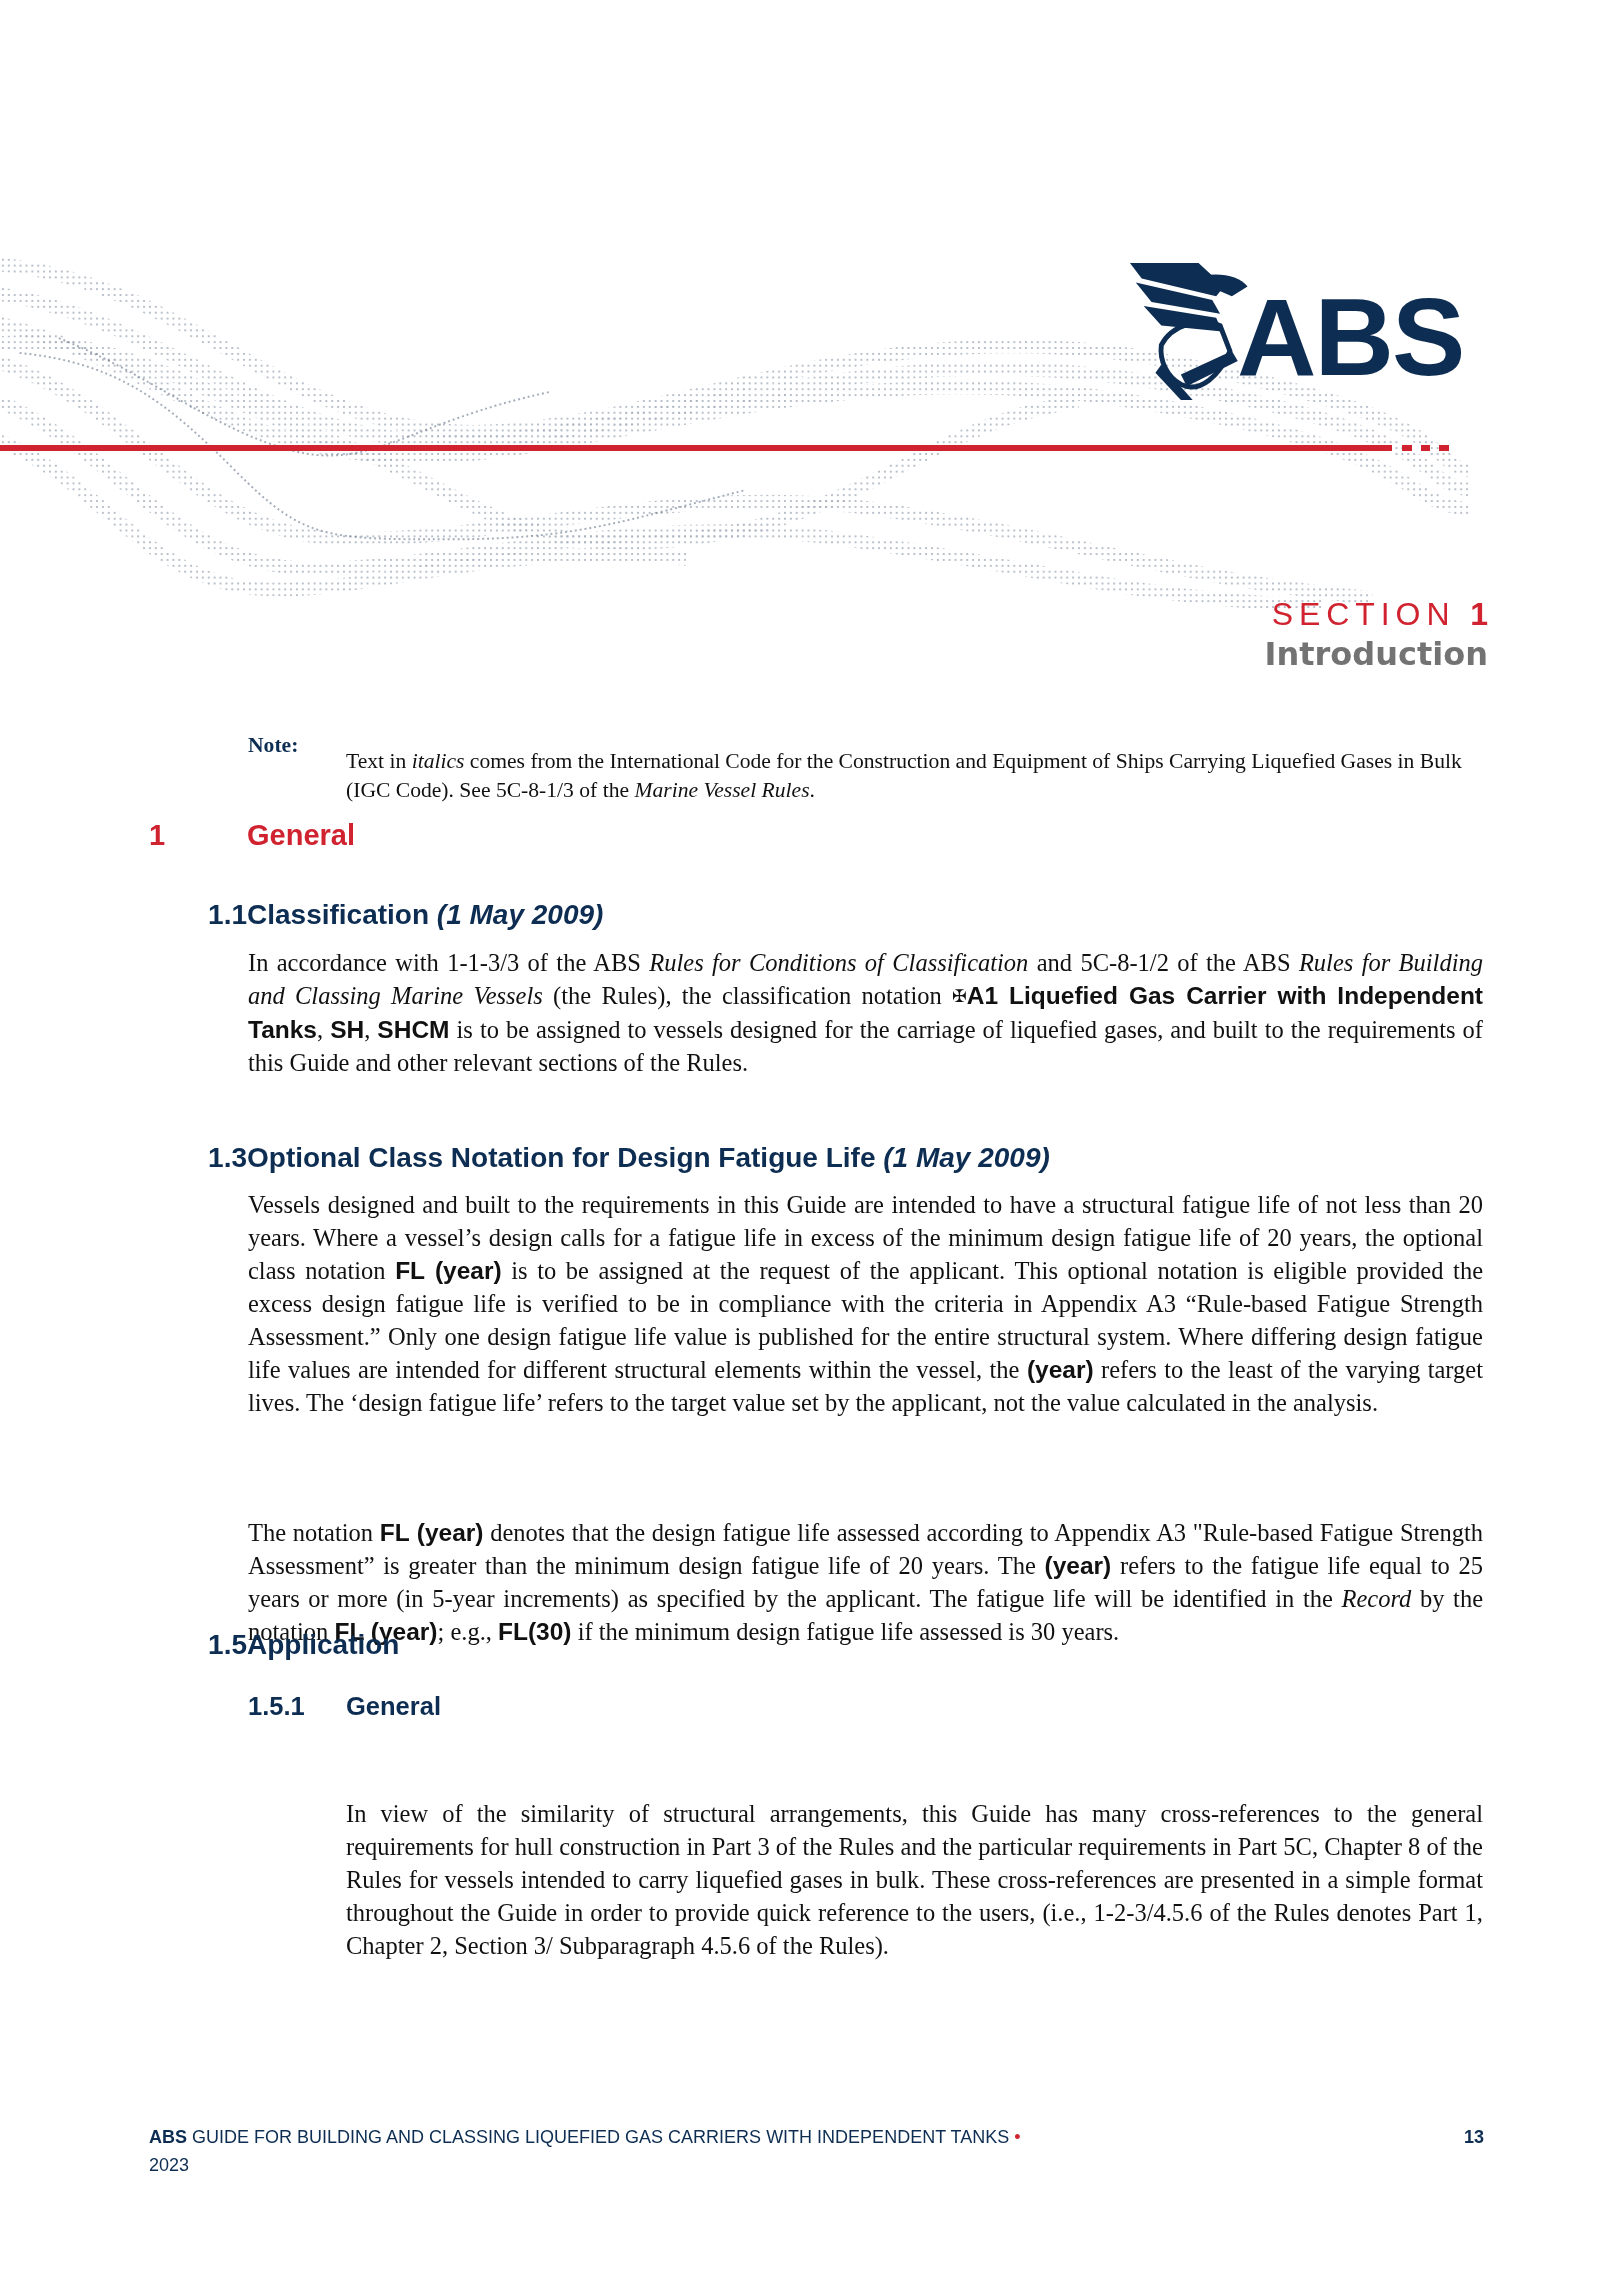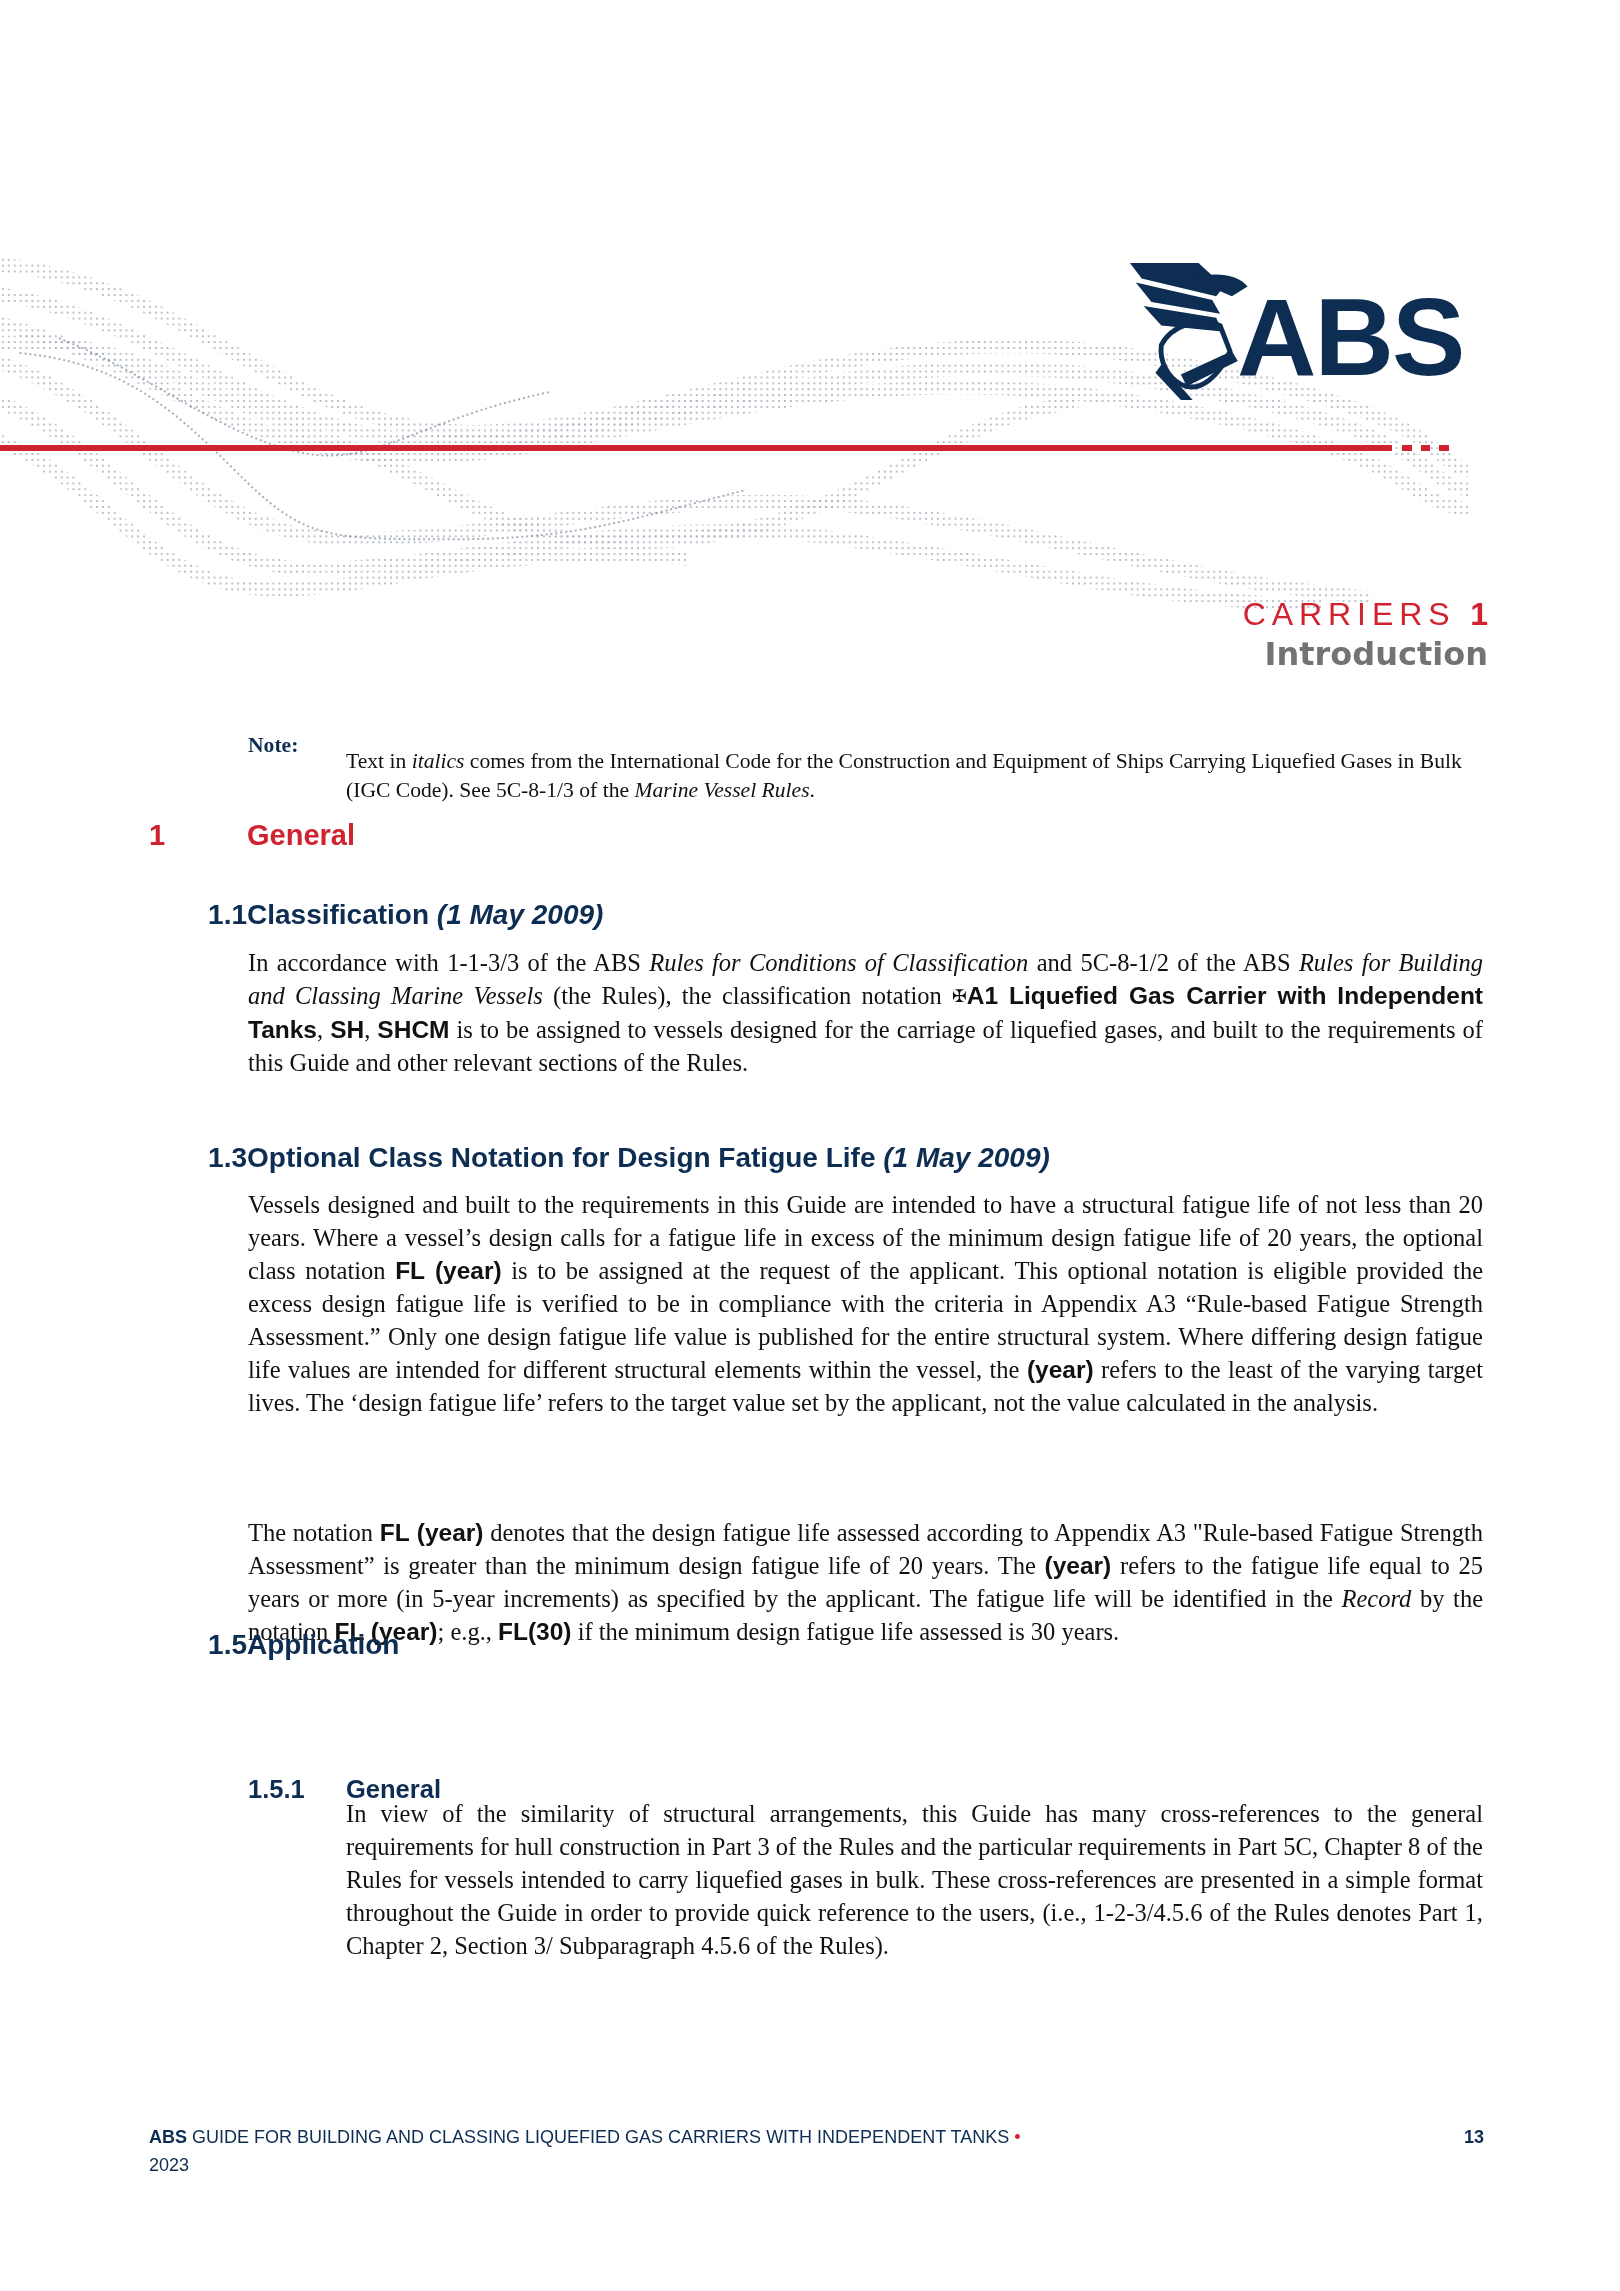--- a/index.html
+++ b/index.html
@@ -77,39 +77,39 @@
     <path d="M14 26 L92 44 L100 58 L30 46 Z"></path>
     <path d="M22 50 L96 62 L102 76 L40 70 Z"></path>
     <path d="M70 22 C 95 14, 118 18, 128 30 L 112 40 Z"></path>
     <path d="M40 90 C 50 70, 80 60, 100 70 L 110 96 C 100 120, 80 140, 60 130 C 46 122, 38 106, 40 90 Z" fill="none" stroke="#0d2d52" stroke-width="5"></path>
     <path d="M60 120 L 112 96 L 118 106 L 66 132 Z"></path>
     <path d="M40 110 L 72 146 L 60 146 L 34 118 Z"></path>
   </g>
 </svg>
 <div class="logo-text">ABS</div>
 
-<div class="section-label"><span>CARRIERS</span> <b>1</b></div>
+<div class="section-label"><span>SECTION</span> <b>1</b></div>
 <div class="section-title">Introduction</div>
 
 <div class="note">
   <span class="lbl">Note:</span>
   <span class="txt"><span>Text in </span><i>italics</i><span> comes from the International Code for the Construction and Equipment of Ships Carrying Liquefied Gases in Bulk (IGC Code). See 5C-8-1/3 of the </span><i>Marine Vessel Rules</i><span>.</span></span>
 </div>
 
 <div class="h1"><span class="num">1</span><span>General</span></div>
 
 <div class="h2" style="top:899px;"><span class="num">1.1</span><span>Classification</span> <i>(1 May 2009)</i></div>
 <div class="para" style="top:946px;"><span>In accordance with 1-1-3/3 of the ABS </span><i>Rules for Conditions of Classification</i><span> and 5C-8-1/2 of the ABS </span><i>Rules for Building and Classing Marine Vessels</i><span> (the Rules), the classification notation </span><span class="cross">✠</span><span class="sans-b">A1 Liquefied Gas Carrier with Independent Tanks</span><span>, </span><span class="sans-b">SH</span><span>, </span><span class="sans-b">SHCM</span><span> is to be assigned to vessels designed for the carriage of liquefied gases, and built to the requirements of this Guide and other relevant sections of the Rules.</span></div>
 
 <div class="h2" style="top:1142px;"><span class="num">1.3</span><span>Optional Class Notation for Design Fatigue Life</span> <i>(1 May 2009)</i></div>
 <div class="para" style="top:1188px;"><span>Vessels designed and built to the requirements in this Guide are intended to have a structural fatigue life of not less than 20 years. Where a vessel’s design calls for a fatigue life in excess of the minimum design fatigue life of 20 years, the optional class notation </span><span class="sans-b">FL (year)</span><span> is to be assigned at the request of the applicant. This optional notation is eligible provided the excess design fatigue life is verified to be in compliance with the criteria in Appendix A3 “Rule-based Fatigue Strength Assessment.” Only one design fatigue life value is published for the entire structural system. Where differing design fatigue life values are intended for different structural elements within the vessel, the </span><span class="sans-b">(year)</span><span> refers to the least of the varying target lives. The ‘design fatigue life’ refers to the target value set by the applicant, not the value calculated in the analysis.</span></div>
 <div class="para" style="top:1516px;"><span>The notation </span><span class="sans-b">FL (year)</span><span> denotes that the design fatigue life assessed according to Appendix A3 "Rule-based Fatigue Strength Assessment” is greater than the minimum design fatigue life of 20 years. The </span><span class="sans-b">(year)</span><span> refers to the fatigue life equal to 25 years or more (in 5-year increments) as specified by the applicant. The fatigue life will be identified in the </span><i>Record</i><span> by the notation </span><span class="sans-b">FL (year)</span><span>; e.g., </span><span class="sans-b">FL(30)</span><span> if the minimum design fatigue life assessed is 30 years.</span></div>
 
 <div class="h2" style="top:1629px;"><span class="num">1.5</span><span>Application</span></div>
-<div class="h3" style="top:1775px;"><span class="num">1.5.1</span><span>General</span></div>
+<div class="h3" style="top:1692px;"><span class="num">1.5.1</span><span>General</span></div>
 <div class="para indent" style="top:1797px;">In view of the similarity of structural arrangements, this Guide has many cross-references to the general requirements for hull construction in Part 3 of the Rules and the particular requirements in Part 5C, Chapter 8 of the Rules for vessels intended to carry liquefied gases in bulk. These cross-references are presented in a simple format throughout the Guide in order to provide quick reference to the users, (i.e., 1-2-3/4.5.6 of the Rules denotes Part 1, Chapter 2, Section 3/ Subparagraph 4.5.6 of the Rules).</div>
 
 <div class="footer">
   <span class="abs">ABS</span><span> GUIDE FOR BUILDING AND CLASSING LIQUEFIED GAS CARRIERS WITH INDEPENDENT TANKS </span><span class="dot">•</span><br>
   <span>2023</span>
   <span class="page">13</span>
 </div>
 
 
 </body></html>

